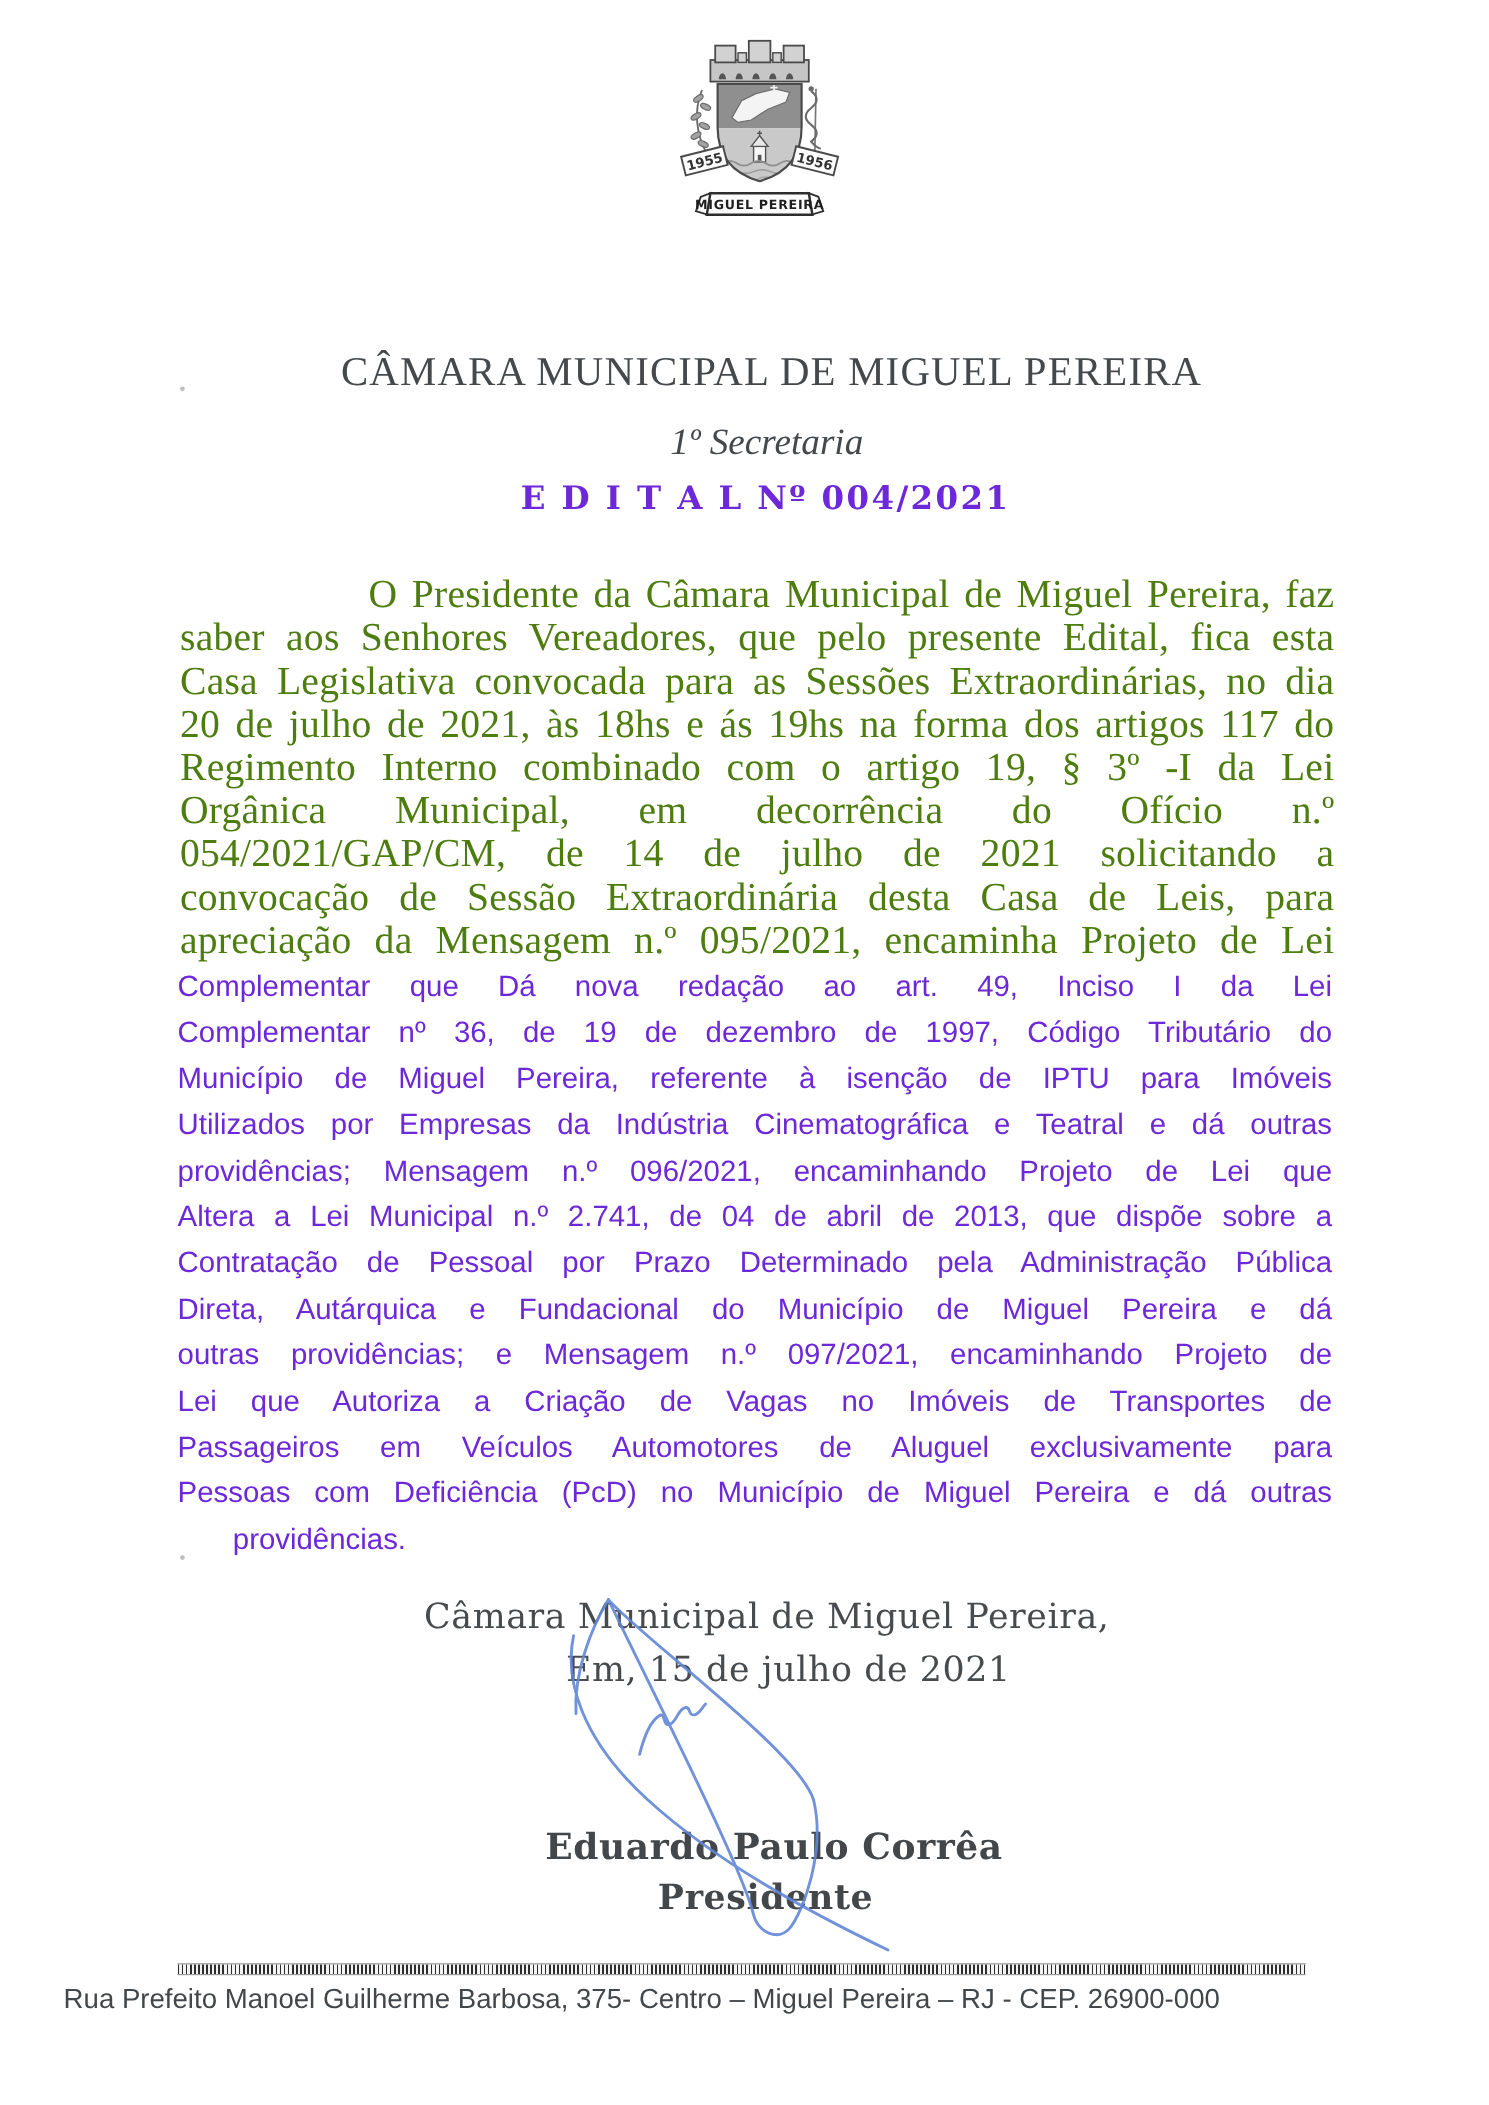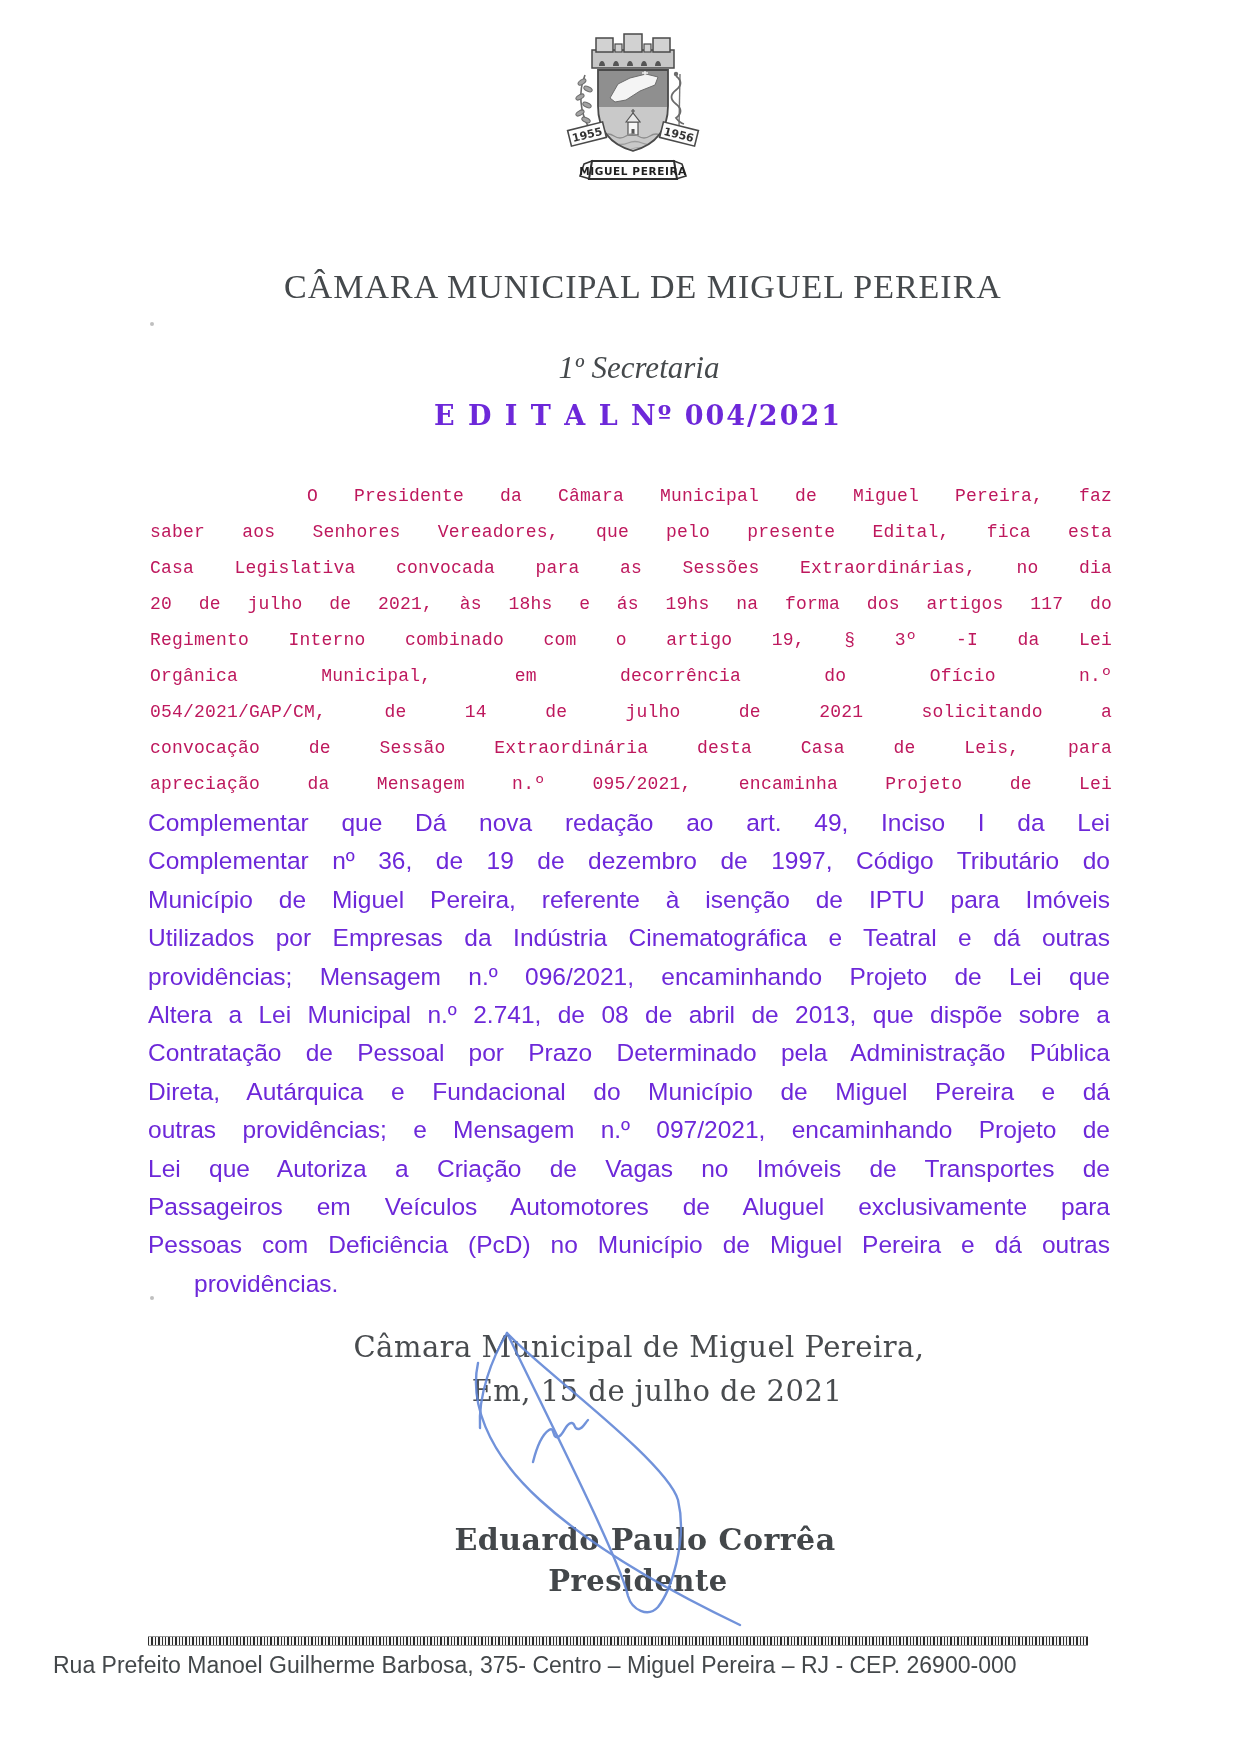--- a/index.html
+++ b/index.html
@@ -18,22 +18,22 @@
   .h3{font-family:"Liberation Serif", serif;font-size:31px;color:#45494c;}
   .edital{
     position:absolute;text-align:center;white-space:nowrap;
     font-family:"DejaVu Serif", serif;font-weight:700;
     font-size:27px;letter-spacing:2px;color:#6d28d9;
   }
   
   .body-block{position:absolute;left:150px;width:962px;}
   .body-serif{top:478px;}
   .body-serif .line{
-    font-family:Liberation Mono, monospace;font-size:18px;line-height:36px;
-    color:#be185d;letter-spacing:.2px;
+    font-family:Liberation Serif, serif;font-size:33px;line-height:36px;
+    color:#4d7c0f;letter-spacing:.2px;
     text-align:justify;text-align-last:justify;text-justify:inter-word;
   }
   .body-serif .line:first-child{padding-left:157px;}
   .body-sans{top:804px;left:148px;}
   .body-sans .line{
     font-family:"Liberation Sans", sans-serif;font-size:24.5px;line-height:38.4px;
     color:#6d28d9;
     text-align:justify;text-align-last:justify;text-justify:inter-word;
   }
   .body-sans .line:last-child{text-align-last:left;margin-left:46px;}
@@ -120,21 +120,21 @@
       <text x="121" y="108.5" text-anchor="middle" font-family="DejaVu Sans, sans-serif" font-size="11" font-weight="700" fill="#333">1956</text>
     </g>
     <g>
       <polygon points="26,134 34,131 32,149 22,146" fill="#fdfdfd" stroke="#333" stroke-width="1.6"></polygon>
       <polygon points="116,131 124,134 128,146 118,149" fill="#fdfdfd" stroke="#333" stroke-width="1.6"></polygon>
       <polygon points="34,131 116,131 119,149 31,149" fill="#fdfdfd" stroke="#2e2e2e" stroke-width="2"></polygon>
       <text x="75" y="144.5" text-anchor="middle" font-family="DejaVu Sans, sans-serif" font-size="10.5" font-weight="700" letter-spacing="0.6" fill="#1f1f1f">MIGUEL PEREIRA</text>
     </g>
   </svg>
 
-  <div class="hline h2" style="left:45px;top:268px;width:1196px;">CÂMARA MUNICIPAL DE MIGUEL PEREIRA</div>
+  <div class="hline h2" style="left:45px;top:292px;width:1196px;">CÂMARA MUNICIPAL DE MIGUEL PEREIRA</div>
   <div class="hline h3" style="left:41px;top:350px;width:1196px;font-style:italic;">1º Secretaria</div>
 
   <div class="edital" style="left:35px;top:400px;width:1206px;">E D I T A L Nº 004/2021</div>
 
   <div class="body-block body-serif">
       <div class="line">O Presidente da Câmara Municipal de Miguel Pereira, faz</div>
       <div class="line">saber aos Senhores Vereadores, que pelo presente Edital, fica esta</div>
       <div class="line">Casa Legislativa convocada para as Sessões Extraordinárias, no dia</div>
       <div class="line">20 de julho de 2021, às 18hs e ás 19hs na forma dos artigos 117 do</div>
       <div class="line">Regimento Interno combinado com o artigo 19, § 3º -I da Lei</div>
@@ -143,21 +143,21 @@
       <div class="line">convocação de Sessão Extraordinária desta Casa de Leis, para</div>
       <div class="line">apreciação da Mensagem n.º 095/2021, encaminha Projeto de Lei</div>
     </div>
 
   <div class="body-block body-sans">
       <div class="line">Complementar que Dá nova redação ao art. 49, Inciso I da Lei</div>
       <div class="line">Complementar nº 36, de 19 de dezembro de 1997, Código Tributário do</div>
       <div class="line">Município de Miguel Pereira, referente à isenção de IPTU para Imóveis</div>
       <div class="line">Utilizados por Empresas da Indústria Cinematográfica e Teatral e dá outras</div>
       <div class="line">providências; Mensagem n.º 096/2021, encaminhando Projeto de Lei que</div>
-      <div class="line">Altera a Lei Municipal n.º 2.741, de 08 de abril de 2013, que dispõe sobre a</div>
+      <div class="line">Altera a Lei Municipal n.º 2.741, de 04 de abril de 2013, que dispõe sobre a</div>
       <div class="line">Contratação de Pessoal por Prazo Determinado pela Administração Pública</div>
       <div class="line">Direta, Autárquica e Fundacional do Município de Miguel Pereira e dá</div>
       <div class="line">outras providências; e Mensagem n.º 097/2021, encaminhando Projeto de</div>
       <div class="line">Lei que Autoriza a Criação de Vagas no Imóveis de Transportes de</div>
       <div class="line">Passageiros em Veículos Automotores de Aluguel exclusivamente para</div>
       <div class="line">Pessoas com Deficiência (PcD) no Município de Miguel Pereira e dá outras</div>
       <div class="line">providências.</div>
     </div>
 
   <div class="closing closing-place" style="left:37px;top:1330px;width:1204px;">Câmara Municipal de Miguel Pereira,</div>

